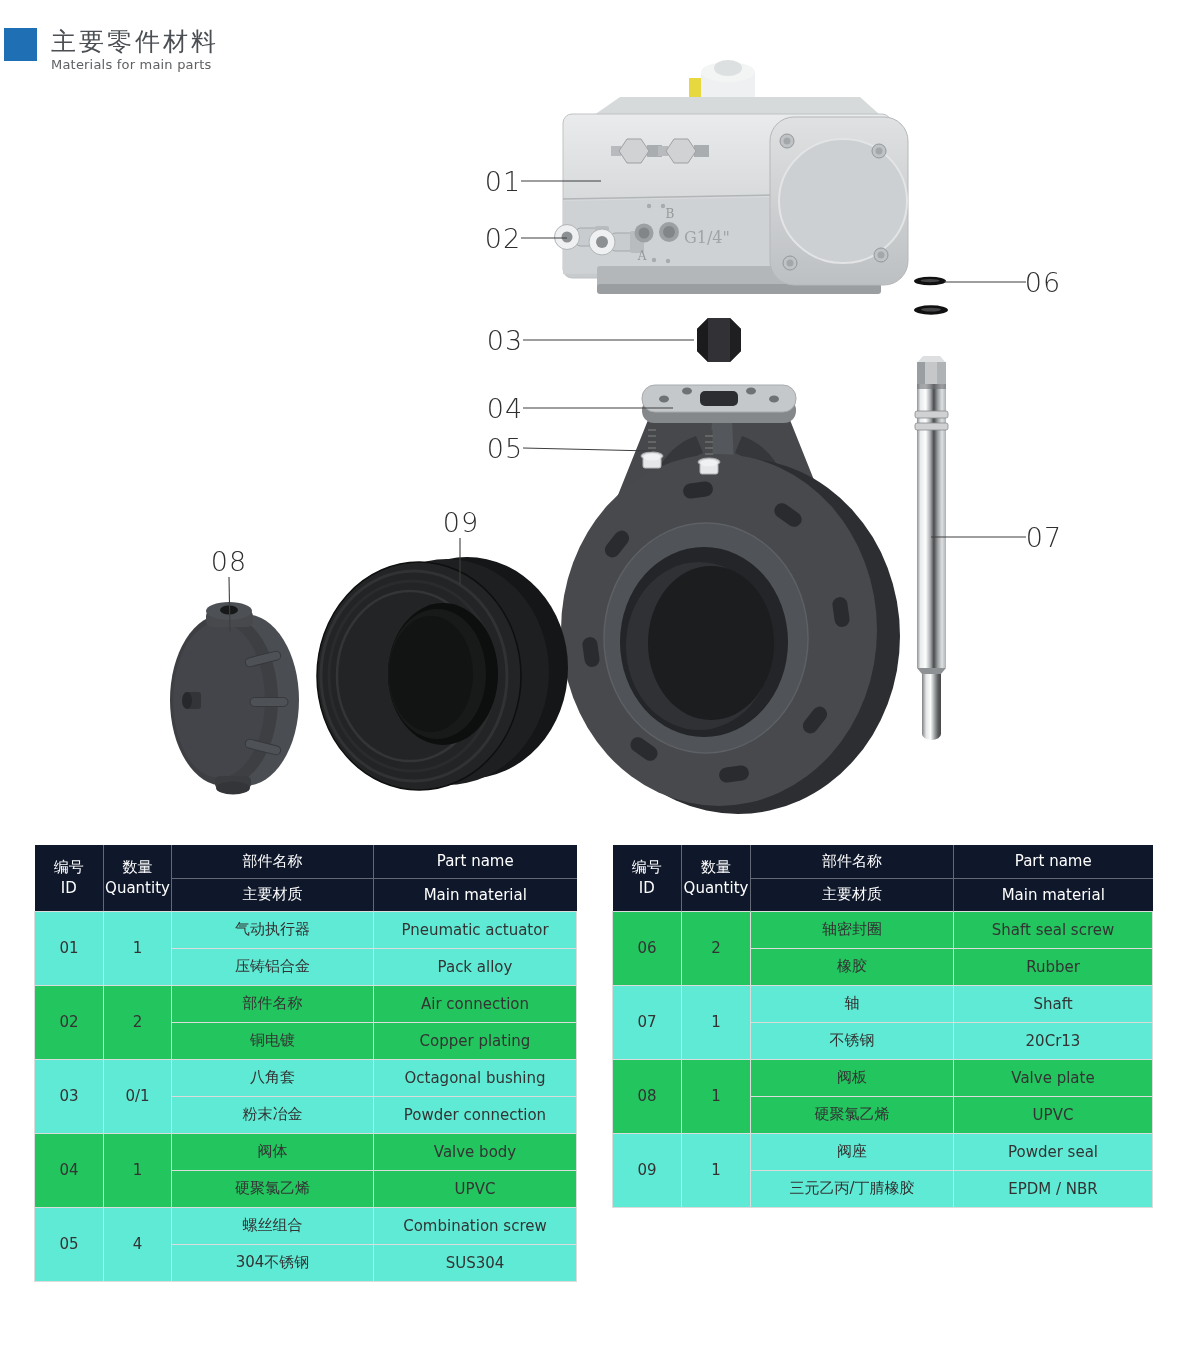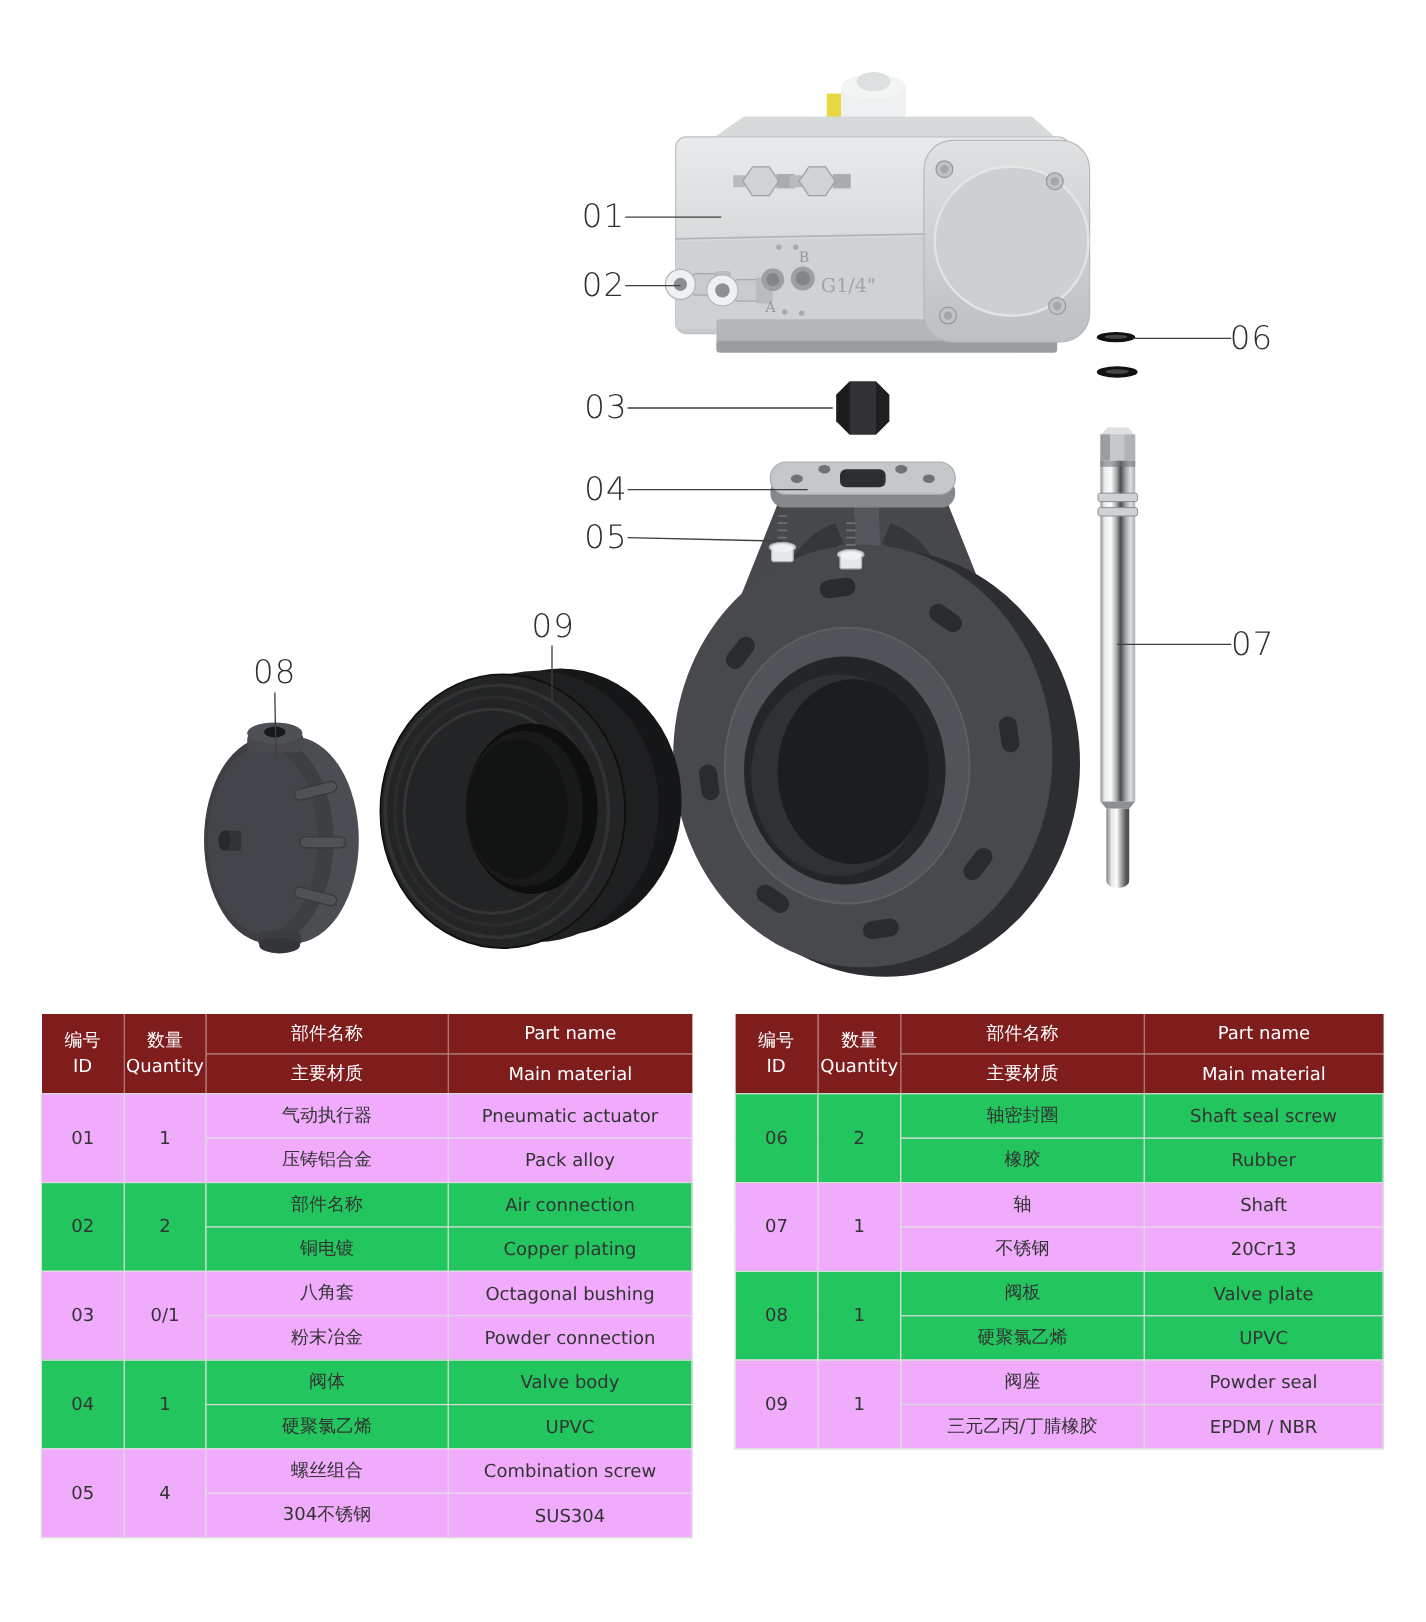--- a/index.html
+++ b/index.html
@@ -17,35 +17,42 @@
   
   .diagram-art { position:absolute; left:0; top:0; width:1188px; height:835px; }
   .callout { position:absolute; transform:translate(-50%,-50%); font-size:27px; font-weight:300;
              color:#2e2f30; letter-spacing:1px; white-space:nowrap; }
 
   
   table.parts-table { position:absolute; top:845px; border-collapse:collapse; table-layout:fixed;
                       font-size:15px; color:#333; }
   table.parts-table.left  { left:34px;  width:542px; }
   table.parts-table.right { left:612px; width:540px; }
-  .parts-table th { background:#7f1d1d; color:#fff; font-weight:400; font-size:15px; padding:0;
+  .parts-table th { background:#0f172a; color:#fff; font-weight:400; font-size:15px; padding:0;
                     text-align:center; vertical-align:middle; }
   .parts-table tr.h1 th, .parts-table tr.h2 th { height:33px; }
   .parts-table th.stack { line-height:1.4; }
   .parts-table tr.h1 th + th { border-left:1px solid rgba(255,255,255,0.35);margin-left:20px; }
   .parts-table tr.h2 th { border-top:1px solid rgba(255,255,255,0.35); border-left:1px solid rgba(255,255,255,0.35); }
   .parts-table td { border:1px solid #dcdcdc; text-align:center; vertical-align:middle;
-                    height:37px; padding:0; background:#f0abfc; }
+                    height:37px; padding:0; background:#5eead4; }
   .parts-table tr.shade td { background:#22c55e; }
 </style>
 </head>
 <body>
 
 <div class="page">
 
+  <div class="page-header">
+    <div class="accent-square"></div>
+    <div class="title-block">
+      <h1 class="title-zh">主要零件材料</h1>
+      <div class="title-en">Materials for main parts</div>
+    </div>
+  </div>
 
   <svg class="diagram-art" viewBox="0 0 1188 835">
     <defs>
       <linearGradient id="gBody" x1="0" y1="0" x2="0" y2="1">
         <stop offset="0" stop-color="#e9ebec"></stop>
           <stop offset="1" stop-color="#c7cacc"></stop>
       </linearGradient>
       <linearGradient id="gCap" x1="0" y1="0" x2="0" y2="1">
         <stop offset="0" stop-color="#dfe1e2"></stop>
           <stop offset="1" stop-color="#bdc0c2"></stop>

